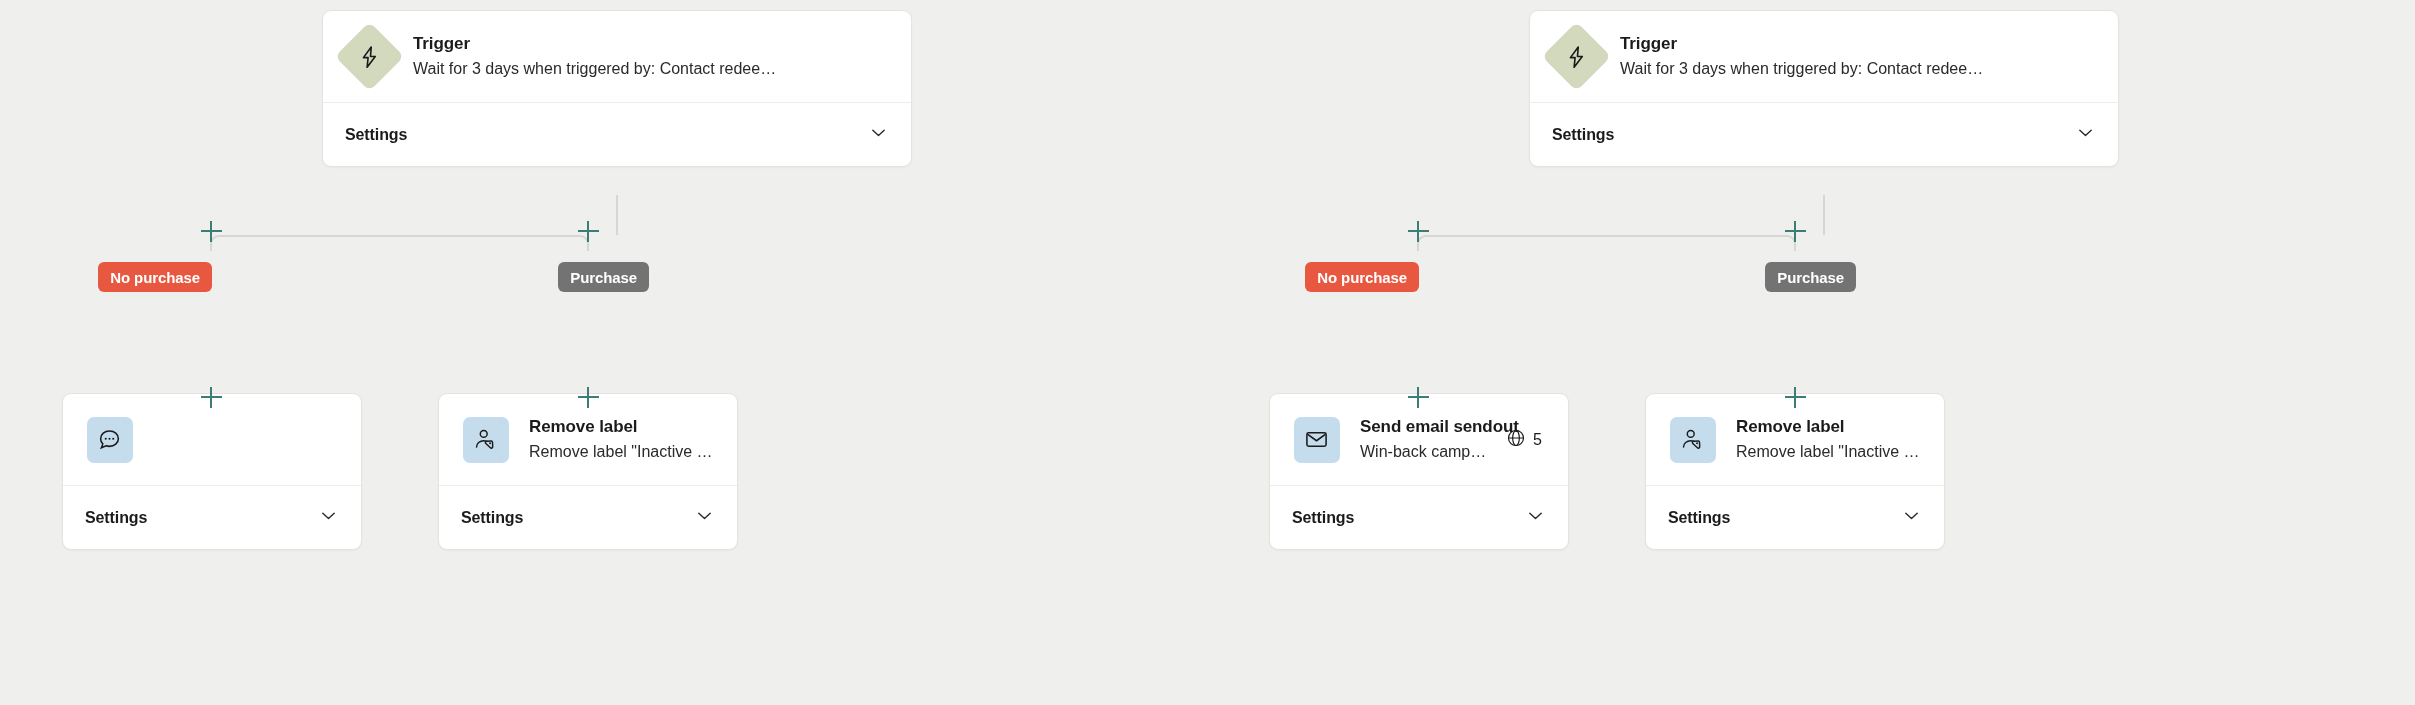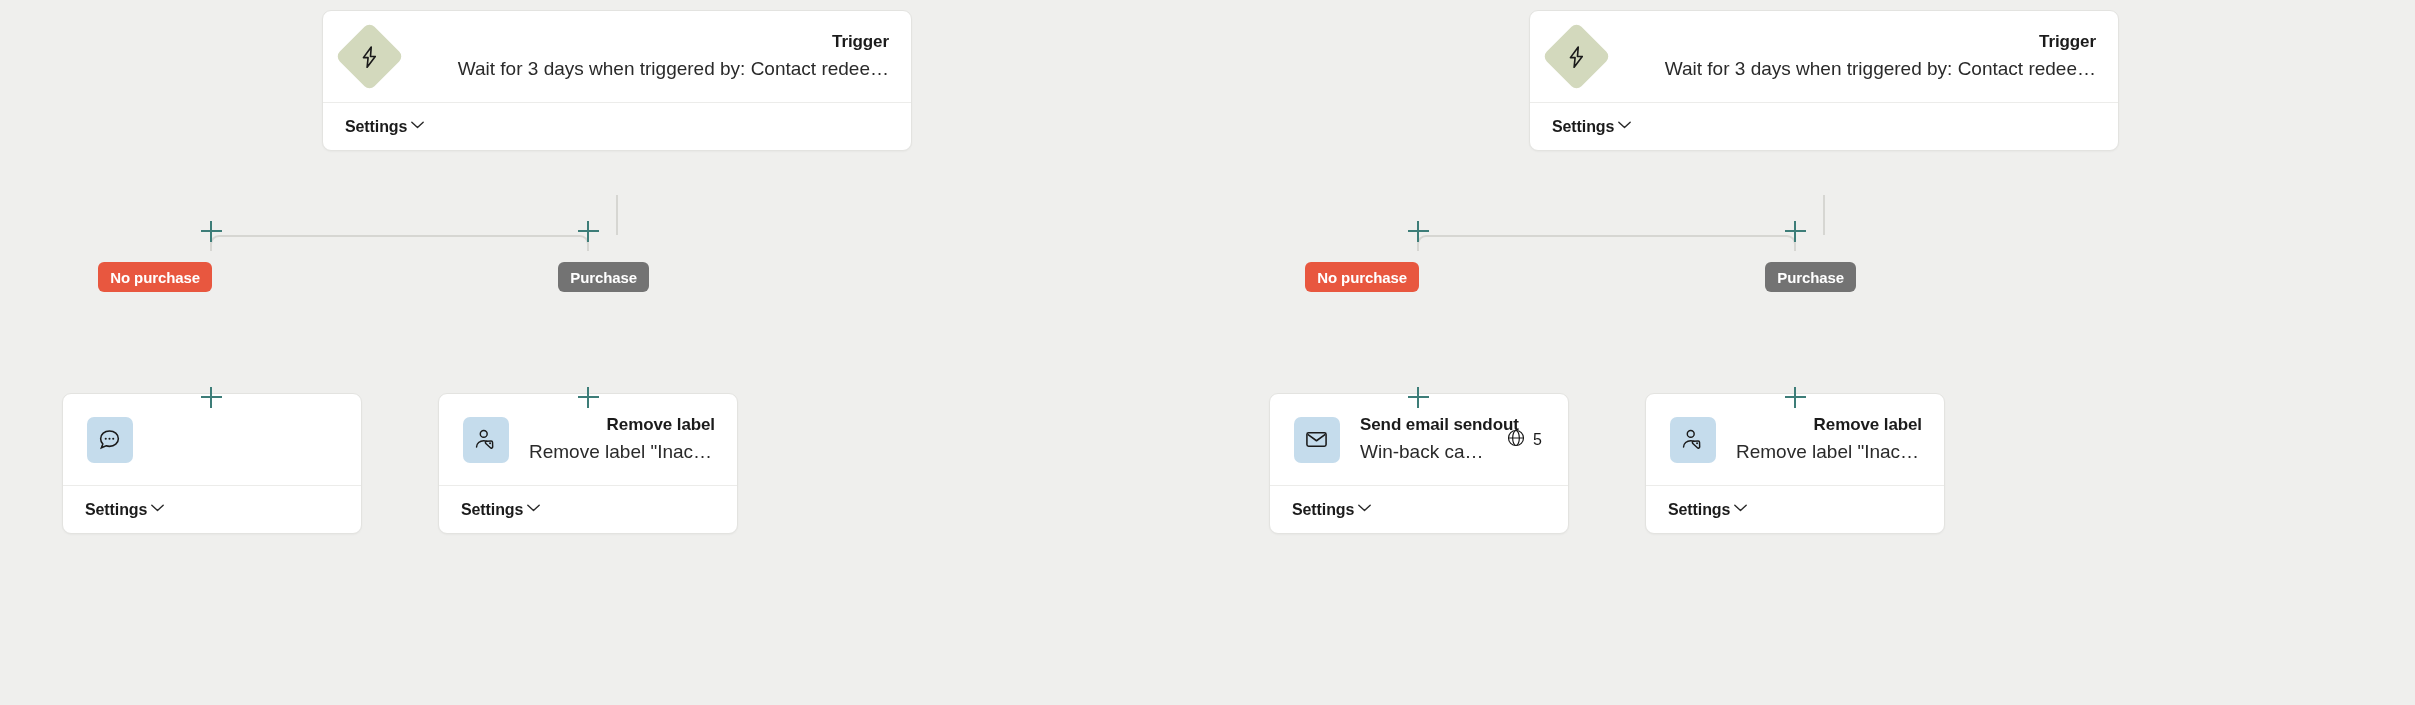--- a/index.html
+++ b/index.html
@@ -79,34 +79,33 @@
     background: #c5dcec;
     border-radius: 7px;
     display: flex;
     align-items: center;
     justify-content: center;
   }
 
   .card-text {
     flex: 1 1 auto;
     min-width: 0;
-    text-align: right;
   }
 
   .card-title {
     font-size: 17px;
     font-weight: 700;
     color: #1b1b1b;
     line-height: 1.35;
     letter-spacing: -0.1px;
     white-space: nowrap;
   }
 
   .card-sub {
-    font-size: 19px;
+    font-size: 16px;
     font-weight: 400;
     color: #2a2a2a;
     line-height: 1.4;
     margin-top: 2px;
     white-space: nowrap;
     overflow: hidden;
     text-overflow: ellipsis;
   }
 
   .card-meta {
@@ -118,24 +117,24 @@
     padding-right: 4px;
   }
   .card-meta-count {
     font-size: 16px;
     color: #1b1b1b;
     font-weight: 400;
   }
 
   .card-footer {
     border-top: 1px solid #ececea;
-    height: 48px;
-    display: flex;
-    align-items: center;
-    justify-content: flex-start;
+    height: 64px;
+    display: flex;
+    align-items: center;
+    justify-content: space-between;
     padding: 0 22px;
     cursor: pointer;
   }
 
   .card-footer-label {
     font-size: 16px;
     font-weight: 700;
     color: #1b1b1b;
     letter-spacing: -0.1px;
   }

